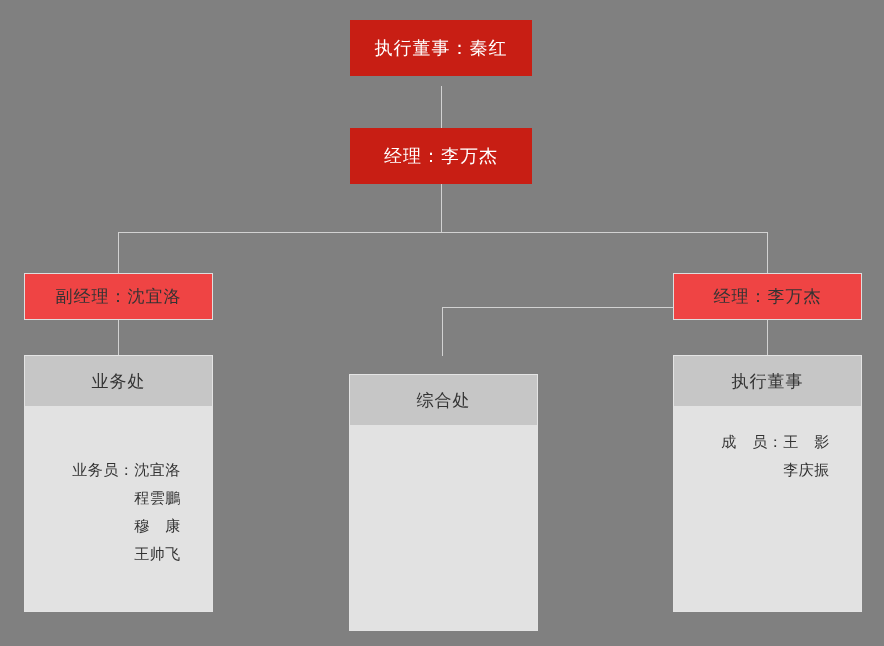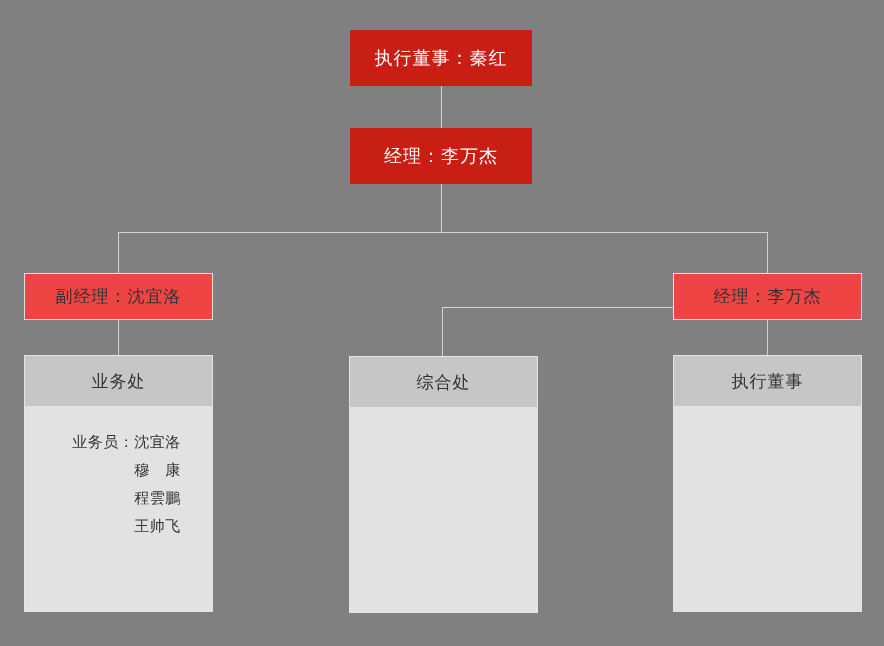--- a/index.html
+++ b/index.html
@@ -111,59 +111,65 @@
   <div class="line v" style="left:767px; top:232px; height:41px;"></div>
 
   <div class="line v" style="left:118px; top:320px; height:36px;"></div>
 
   <div class="line v" style="left:767px; top:320px; height:36px;"></div>
 
   <div class="line h" style="left:442px; top:307px; width:232px;"></div>
 
   <div class="line v" style="left:442px; top:307px; height:49px;"></div>
 
-  <div class="exec-box" style="left:350px; top:30px; width:182px; height:56px;">
+  <div class="exec-box" style="left:350px; top:20px; width:182px; height:56px;">
     <span>执行董事：秦红</span>
   </div>
 
   <div class="exec-box" style="left:350px; top:128px; width:182px; height:56px;">
     <span>经理：李万杰</span>
   </div>
 
   <div class="mgr-box" style="left:24px; top:273px; width:189px; height:47px;">
     <span>副经理：沈宜洛</span>
   </div>
 
   <div class="mgr-box" style="left:673px; top:273px; width:189px; height:47px;">
     <span>经理：李万杰</span>
   </div>
 
-  <div class="dept" style="left:24px; top:355px; width:189px; height:257px;">
+  <div class="dept" style="left:24px; top:355px; width:189px; height:257px;gap:28px;">
     <div class="dept-header">
       <span>业务处</span>
     </div>
     <div class="dept-body">
       <div class="member-list">
         <div class="member-line">业务员：沈宜洛</div>
+        <div class="member-line">　　　　程雲鵬</div>
         <div class="member-line">　　　　穆　康</div>
-        <div class="member-line">　　　　程雲鵬</div>
         <div class="member-line">　　　　王帅飞</div>
       </div>
     </div>
   </div>
 
-  <div class="dept" style="left:349px; top:356px; width:189px; height:257px;">
+  <div class="dept" style="left:349px; top:374px; width:189px; height:257px;">
     <div class="dept-header">
       <span>综合处</span>
     </div>
     <div class="dept-body">
       <div class="member-list">
       </div>
     </div>
   </div>
 
   <div class="dept" style="left:673px; top:355px; width:189px; height:257px;">
     <div class="dept-header">
       <span>执行董事</span>
     </div>
+    <div class="dept-body">
+      <div class="member-list">
+        <div class="member-line">成　员：王　影</div>
+        <div class="member-line">　　　　李庆振</div>
+      </div>
+    </div>
   </div>
 
 </div>
 
 </body></html>

